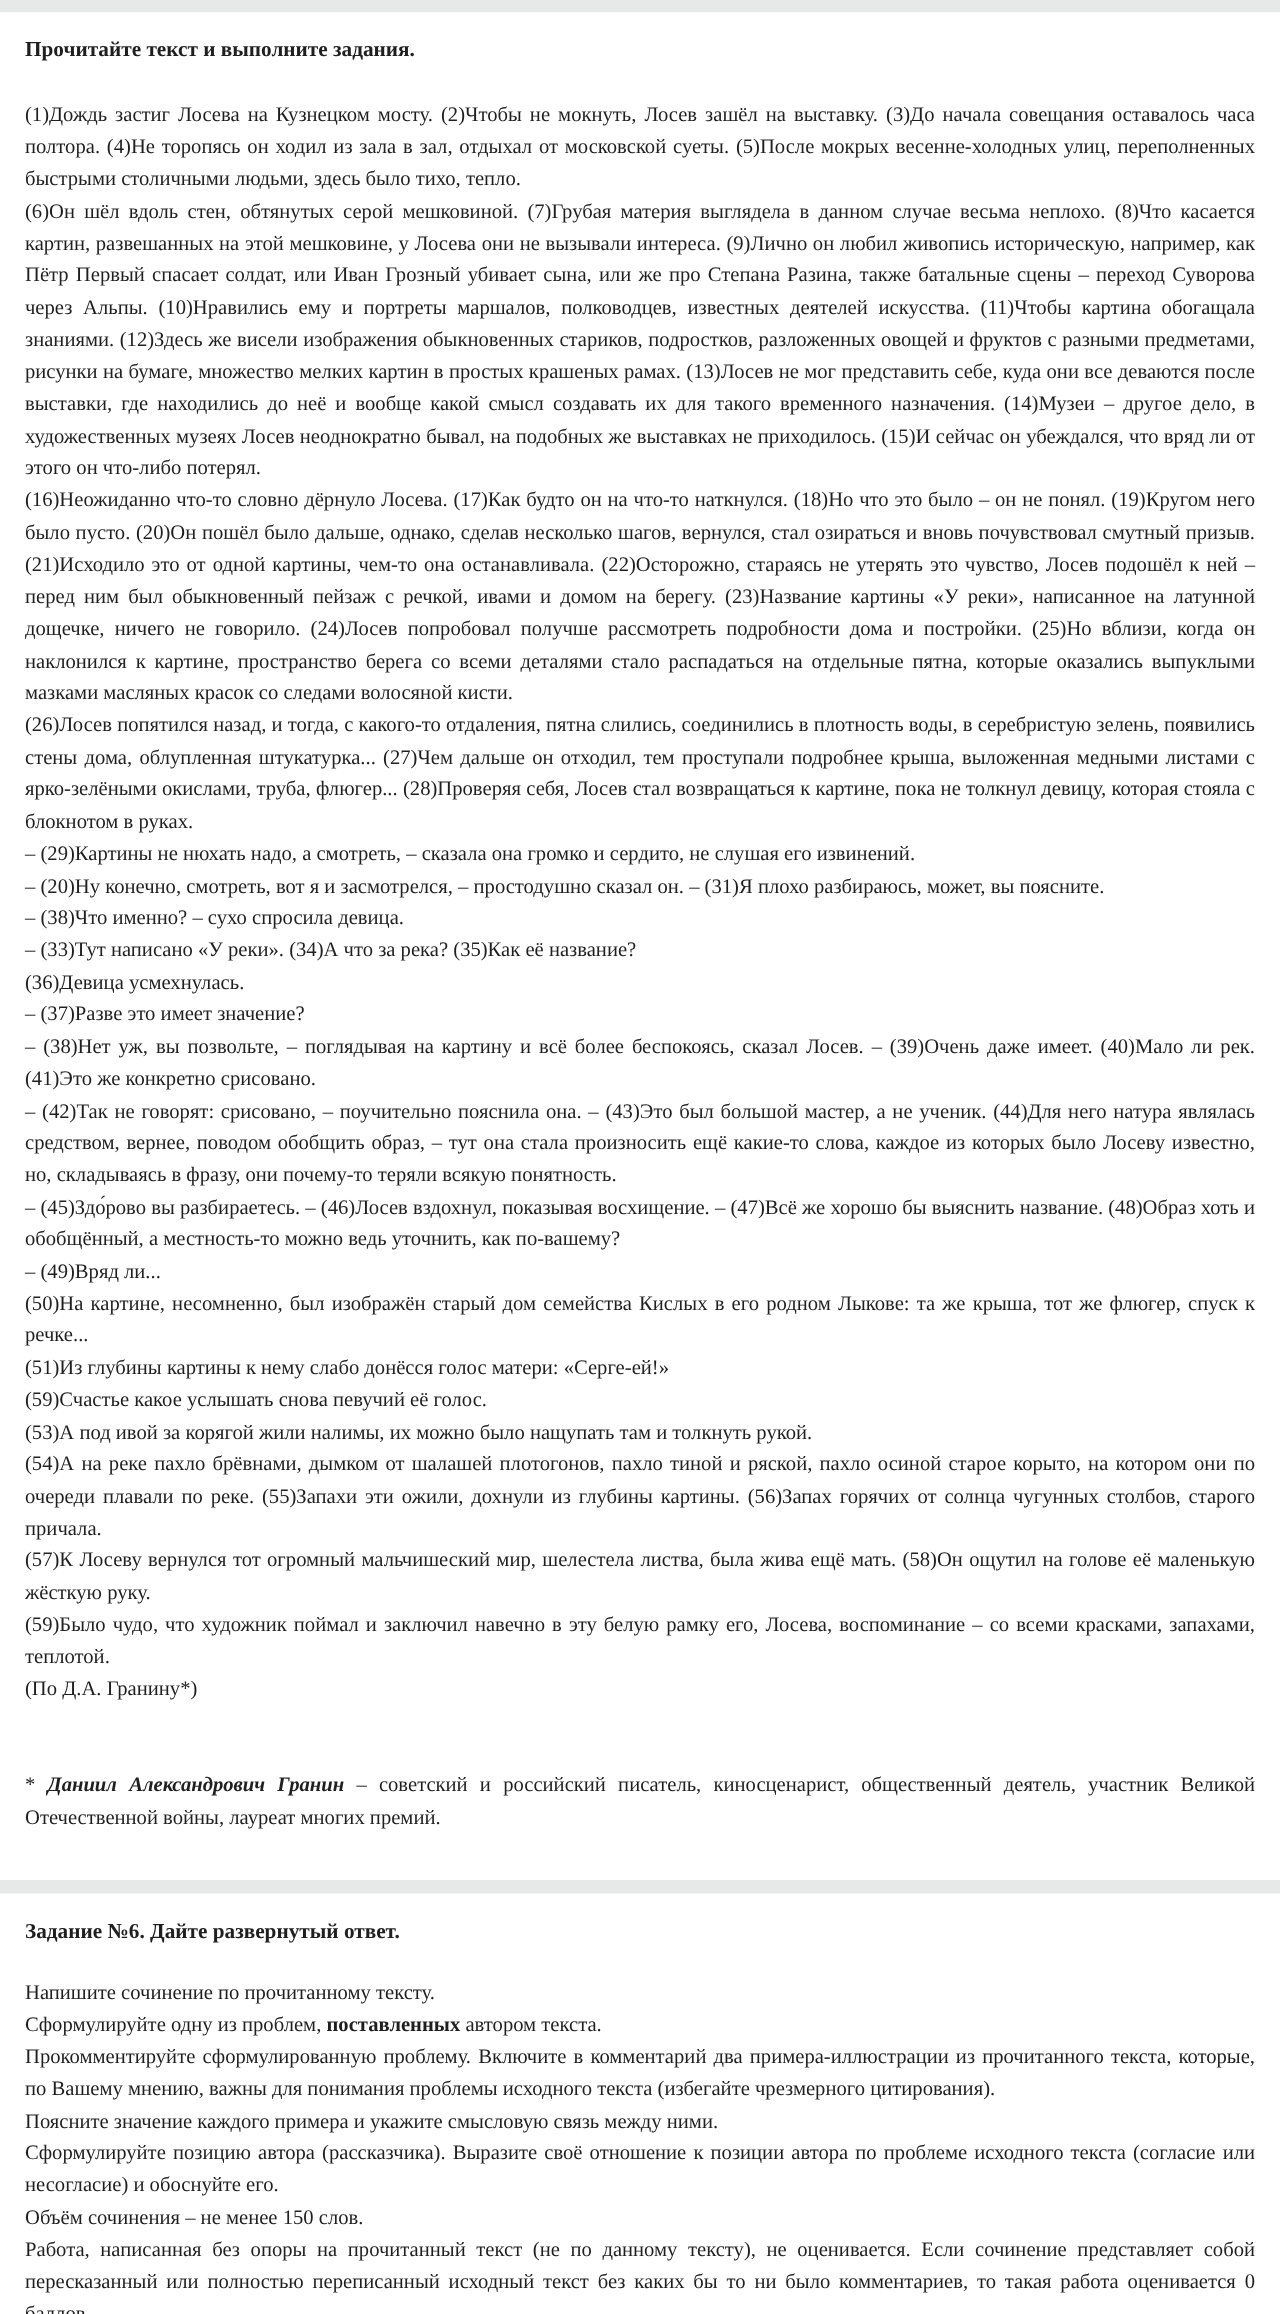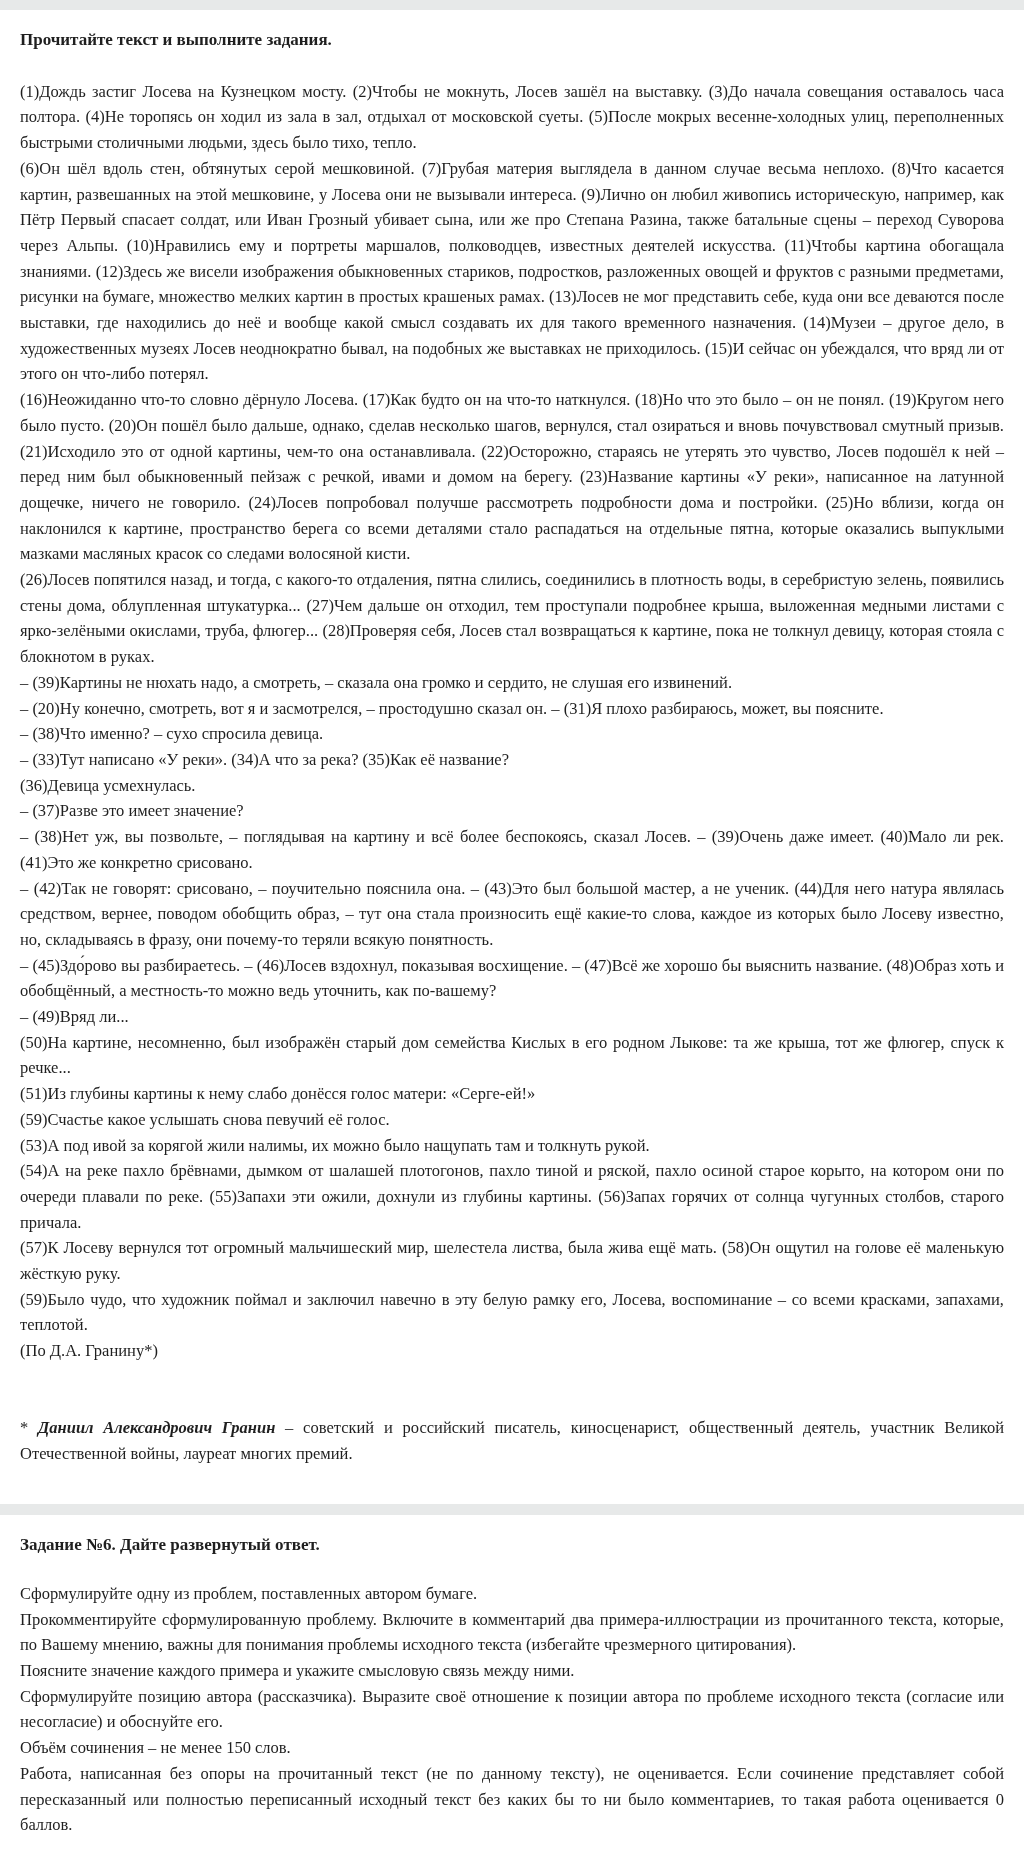--- a/index.html
+++ b/index.html
@@ -48,38 +48,38 @@
     margin-top: 51px;
   }
   .footnote .author-name {
     font-weight: bold;
     font-style: italic;
   }
   .task-lines p {
     text-align: justify;
   }
   .bold-inline {
-    font-weight: normal;
+    font-weight: bold;
     margin-top: 36px;
   }
 </style>
 </head>
 <body>
 
 <div class="band"></div>
 
 <section class="section section--text">
   <h1>Прочитайте текст и выполните задания.</h1>
 
   <div>
     <p>(1)Дождь застиг Лосева на Кузнецком мосту. (2)Чтобы не мокнуть, Лосев зашёл на выставку. (3)До начала совещания оставалось часа полтора. (4)Не торопясь он ходил из зала в зал, отдыхал от московской суеты. (5)После мокрых весенне-холодных улиц, переполненных быстрыми столичными людьми, здесь было тихо, тепло.</p>
     <p>(6)Он шёл вдоль стен, обтянутых серой мешковиной. (7)Грубая материя выглядела в данном случае весьма неплохо. (8)Что касается картин, развешанных на этой мешковине, у Лосева они не вызывали интереса. (9)Лично он любил живопись историческую, например, как Пётр Первый спасает солдат, или Иван Грозный убивает сына, или же про Степана Разина, также батальные сцены – переход Суворова через Альпы. (10)Нравились ему и портреты маршалов, полководцев, известных деятелей искусства. (11)Чтобы картина обогащала знаниями. (12)Здесь же висели изображения обыкновенных стариков, подростков, разложенных овощей и фруктов с разными предметами, рисунки на бумаге, множество мелких картин в простых крашеных рамах. (13)Лосев не мог представить себе, куда они все деваются после выставки, где находились до неё и вообще какой смысл создавать их для такого временного назначения. (14)Музеи – другое дело, в художественных музеях Лосев неоднократно бывал, на подобных же выставках не приходилось. (15)И сейчас он убеждался, что вряд ли от этого он что-либо потерял.</p>
     <p>(16)Неожиданно что-то словно дёрнуло Лосева. (17)Как будто он на что-то наткнулся. (18)Но что это было – он не понял. (19)Кругом него было пусто. (20)Он пошёл было дальше, однако, сделав несколько шагов, вернулся, стал озираться и вновь почувствовал смутный призыв. (21)Исходило это от одной картины, чем-то она останавливала. (22)Осторожно, стараясь не утерять это чувство, Лосев подошёл к ней – перед ним был обыкновенный пейзаж с речкой, ивами и домом на берегу. (23)Название картины «У реки», написанное на латунной дощечке, ничего не говорило. (24)Лосев попробовал получше рассмотреть подробности дома и постройки. (25)Но вблизи, когда он наклонился к картине, пространство берега со всеми деталями стало распадаться на отдельные пятна, которые оказались выпуклыми мазками масляных красок со следами волосяной кисти.</p>
     <p>(26)Лосев попятился назад, и тогда, с какого-то отдаления, пятна слились, соединились в плотность воды, в серебристую зелень, появились стены дома, облупленная штукатурка... (27)Чем дальше он отходил, тем проступали подробнее крыша, выложенная медными листами с ярко-зелёными окислами, труба, флюгер... (28)Проверяя себя, Лосев стал возвращаться к картине, пока не толкнул девицу, которая стояла с блокнотом в руках.</p>
-    <p>– (39)Картины не нюхать надо, а смотреть, – сказала она громко и сердито, не слушая его извинений.</p>
+    <p>– (29)Картины не нюхать надо, а смотреть, – сказала она громко и сердито, не слушая его извинений.</p>
     <p>– (20)Ну конечно, смотреть, вот я и засмотрелся, – простодушно сказал он. – (31)Я плохо разбираюсь, может, вы поясните.</p>
     <p>– (38)Что именно? – сухо спросила девица.</p>
     <p>– (33)Тут написано «У реки». (34)А что за река? (35)Как её название?</p>
     <p>(36)Девица усмехнулась.</p>
     <p>– (37)Разве это имеет значение?</p>
     <p>– (38)Нет уж, вы позвольте, – поглядывая на картину и всё более беспокоясь, сказал Лосев. – (39)Очень даже имеет. (40)Мало ли рек. (41)Это же конкретно срисовано.</p>
     <p>– (42)Так не говорят: срисовано, – поучительно пояснила она. – (43)Это был большой мастер, а не ученик. (44)Для него натура являлась средством, вернее, поводом обобщить образ, – тут она стала произносить ещё какие-то слова, каждое из которых было Лосеву известно, но, складываясь в фразу, они почему-то теряли всякую понятность.</p>
     <p>– (45)Здо́рово вы разбираетесь. – (46)Лосев вздохнул, показывая восхищение. – (47)Всё же хорошо бы выяснить название. (48)Образ хоть и обобщённый, а местность-то можно ведь уточнить, как по-вашему?</p>
     <p>– (49)Вряд ли...</p>
     <p>(50)На картине, несомненно, был изображён старый дом семейства Кислых в его родном Лыкове: та же крыша, тот же флюгер, спуск к речке...</p>
@@ -94,21 +94,22 @@
 
   <p class="footnote"><span>* </span><span class="author-name">Даниил Александрович Гранин</span><span> – советский и российский писатель, киносценарист, общественный деятель, участник Великой Отечественной войны, лауреат многих премий.</span></p>
 </section>
 
 <div class="divider"></div>
 
 <section class="section section--task">
   <h2>Задание №6. Дайте развернутый ответ.</h2>
 
   <div class="task-lines">
-    <p><span>Сформулируйте одну из проблем, </span><span class="bold-inline">поставленных</span><span> автором бумаге.</span></p>
+    <p>Напишите сочинение по прочитанному тексту.</p>
+    <p><span>Сформулируйте одну из проблем, </span><span class="bold-inline">поставленных</span><span> автором текста.</span></p>
     <p>Прокомментируйте сформулированную проблему. Включите в комментарий два примера-иллюстрации из прочитанного текста, которые, по Вашему мнению, важны для понимания проблемы исходного текста (избегайте чрезмерного цитирования).</p>
     <p>Поясните значение каждого примера и укажите смысловую связь между ними.</p>
     <p>Сформулируйте позицию автора (рассказчика). Выразите своё отношение к позиции автора по проблеме исходного текста (согласие или несогласие) и обоснуйте его.</p>
     <p>Объём сочинения – не менее 150 слов.</p>
     <p>Работа, написанная без опоры на прочитанный текст (не по данному тексту), не оценивается. Если сочинение представляет собой пересказанный или полностью переписанный исходный текст без каких бы то ни было комментариев, то такая работа оценивается 0 баллов.</p>
 
   </div>
 </section>
 
 </body></html>

